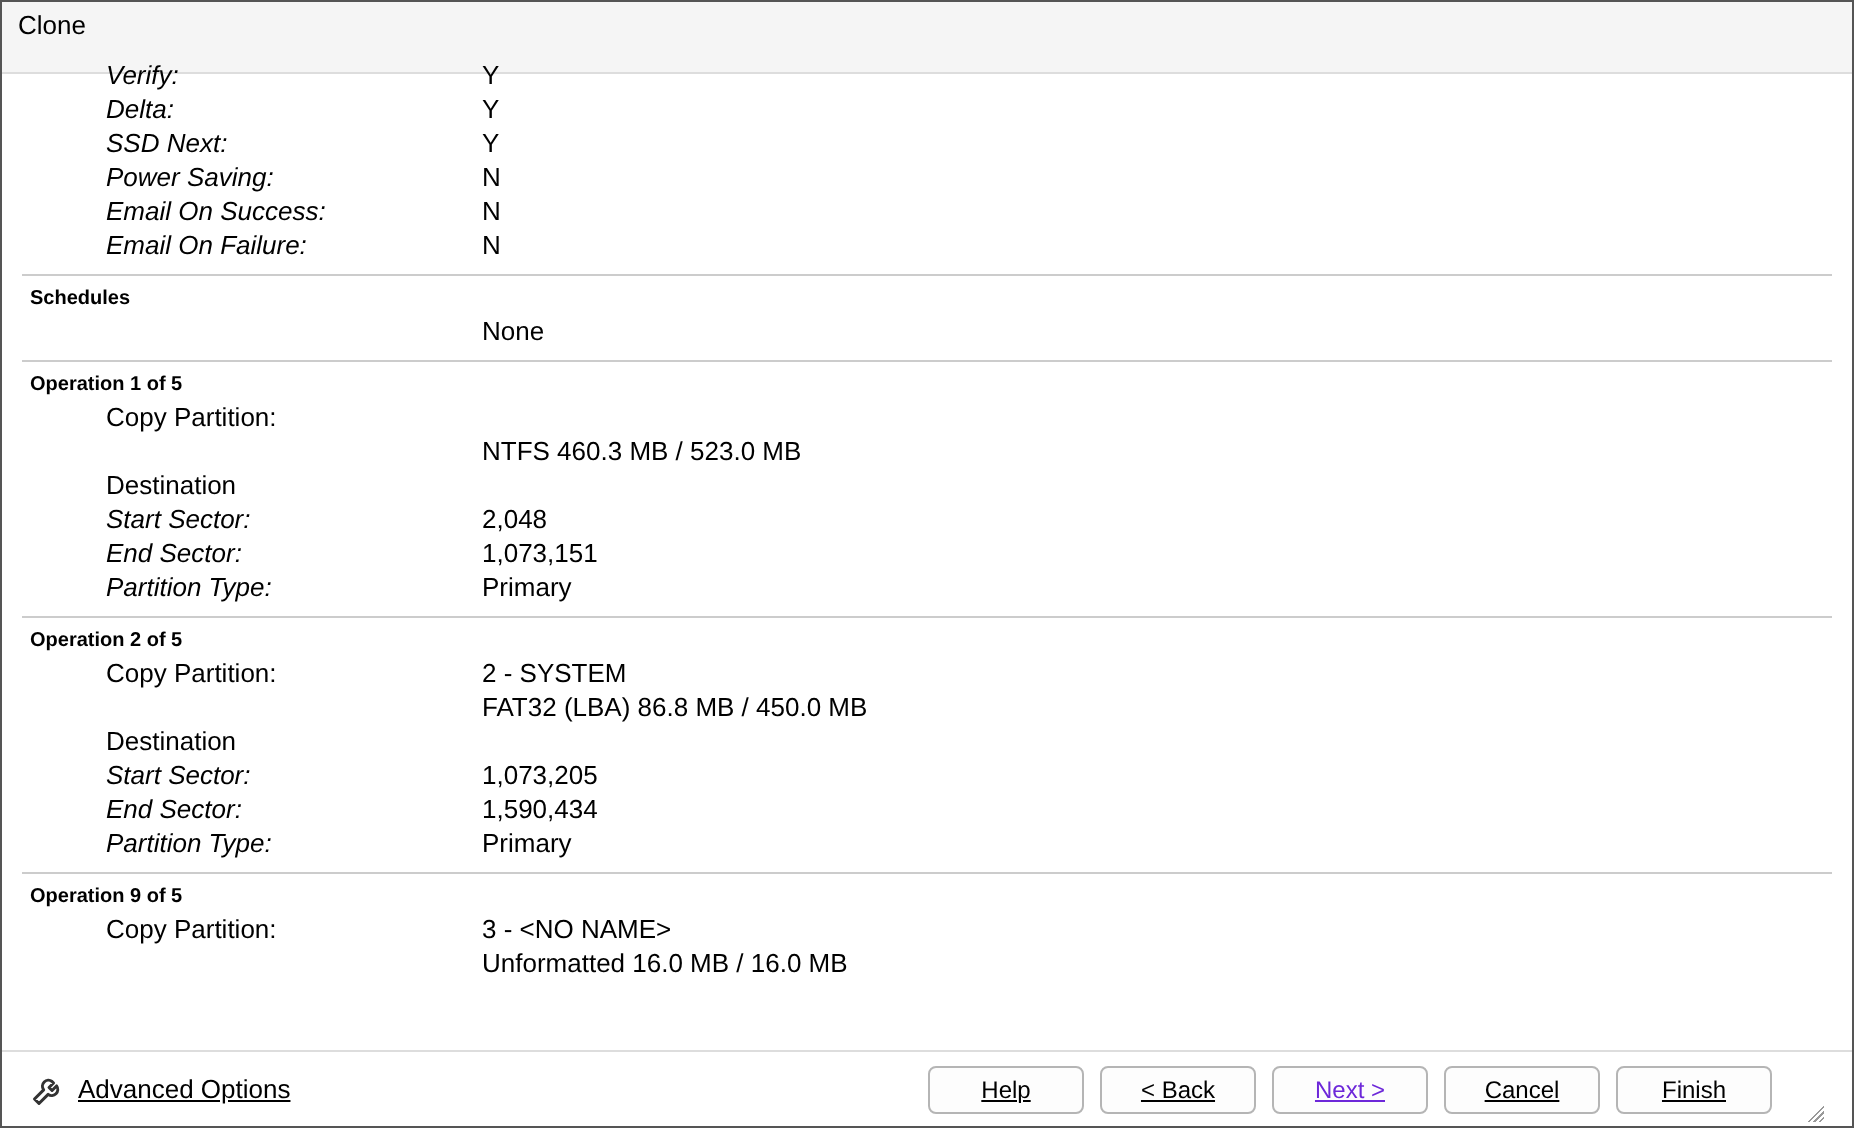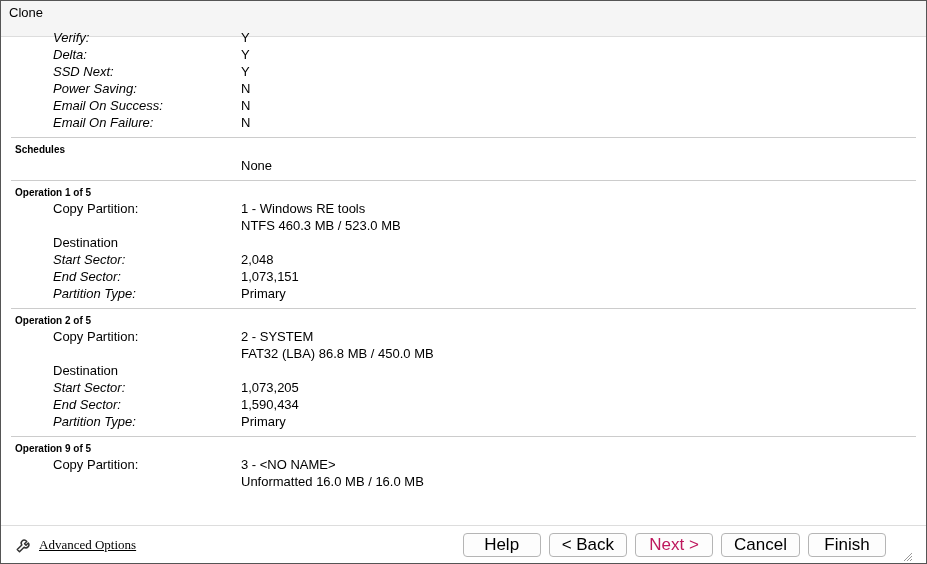--- a/index.html
+++ b/index.html
@@ -67,34 +67,34 @@
   }
   .footer-left {
     display: flex;
     align-items: center;
     gap: 6px;
     flex: 1;
   }
   .adv-link {
     text-decoration: underline;
     cursor: pointer;
-    font-family: Liberation Serif, serif;
   }
   .btn {
     min-width: 78px;
     height: 24px;
     border: 1px solid #b5b5b5;
     background: #fdfdfd;
     border-radius: 4px;
-    font-size: 17px;
+    font-size: 12px;
     cursor: pointer;
     padding: 0 12px;
+    text-decoration: underline;
   }
   .btn:disabled {
-    color: #be185d;
+    color: #6d28d9;
     cursor: default;
   }
   .resize-grip {
     width: 14px; height: 14px;
     align-self: flex-end;
     margin-bottom: 2px;
     margin-left: 4px;
     background:
       linear-gradient(135deg, transparent 70%, #999 70%, #999 74%, transparent 74%, transparent 80%, #999 80%, #999 84%, transparent 84%, transparent 90%, #999 90%, #999 94%, transparent 94%);
   }
@@ -140,21 +140,20 @@
   <div class="section-title">Schedules</div>
   <div class="plain-row">
     <div class="plain-key"></div>
     <div>None</div>
   </div>
 
   <hr class="section-hr">
   <div class="section-title">Operation 1 of 5</div>
   <div class="plain-row">
     <div class="plain-key">Copy Partition:</div>
-    <div>1 - Windows RE tools</div>
   </div>
   <div class="plain-row">
     <div class="plain-key"></div>
     <div>NTFS 460.3 MB / 523.0 MB</div>
   </div>
   <div class="plain-indent">Destination</div>
   <div class="kv-row">
     <div class="kv-key">Start Sector:</div>
     <div class="kv-val">2,048</div>
   </div>

